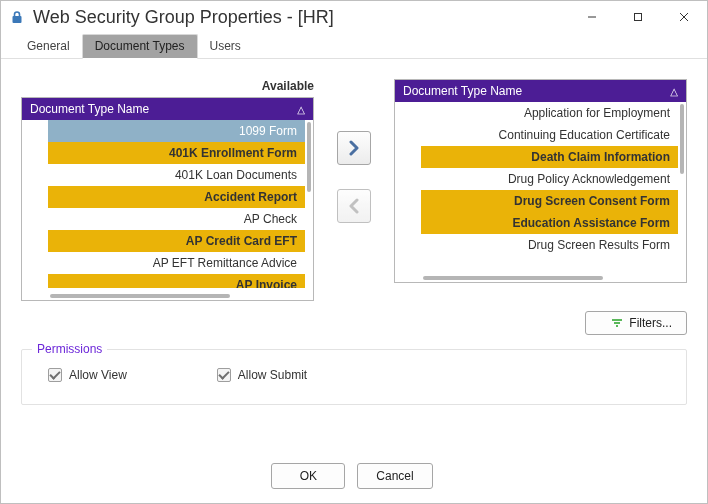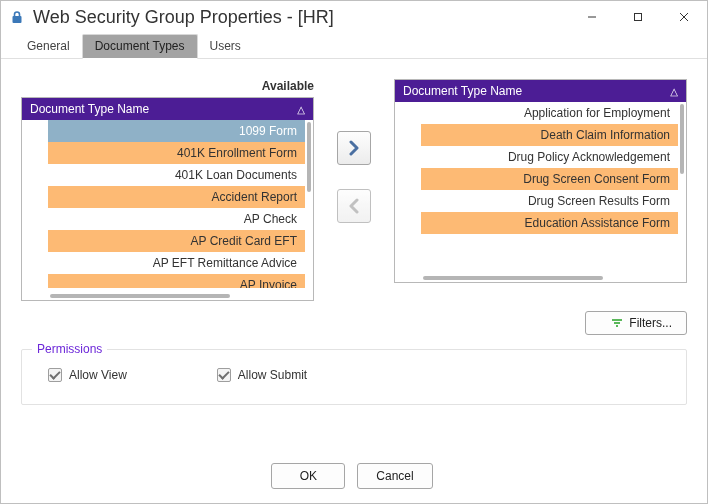--- a/index.html
+++ b/index.html
@@ -133,21 +133,21 @@
     height: 22px;
     line-height: 22px;
     padding: 0 8px;
     font-size: 12px;
     color: #333;
     white-space: nowrap;
     overflow: hidden;
     text-overflow: ellipsis;
     cursor: default;
   }
-  .row.alt { background: #fdba74; }
+  .row.alt { background: #eab308; font-weight: bold; }
   .row.selected { background: #8fb1c7; color: #fff; }
   .vscroll {
     position: absolute;
     right: 2px; top: 2px;
     width: 4px; height: 70px;
     background: #b5b5b5;
     border-radius: 2px;
   }
   .hscroll {
     position: absolute;
@@ -336,25 +336,26 @@
 
       <div class="list-panel">
         <div class="list-box">
           <div class="list-header">
             <span>Document Type Name</span>
             <span class="sort-tri">△</span>
           </div>
           <div class="list-body">
             <div class="list-body-inner" id="assigned-rows">
                 <div class="row">Application for Employment</div>
+                <div class="row">Continuing Education Certificate</div>
                 <div class="row alt">Death Claim Information</div>
                 <div class="row">Drug Policy Acknowledgement</div>
                 <div class="row alt">Drug Screen Consent Form</div>
+                <div class="row alt">Education Assistance Form</div>
                 <div class="row">Drug Screen Results Form</div>
-                <div class="row alt">Education Assistance Form</div>
               </div>
             <div class="vscroll"></div>
             <div class="hscroll"></div>
           </div>
         </div>
       </div>
 
     </div>
 
     <div class="filters-row">

